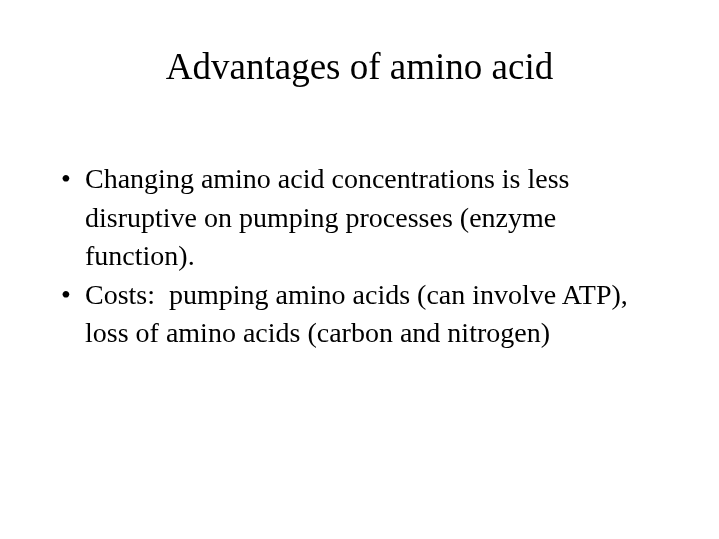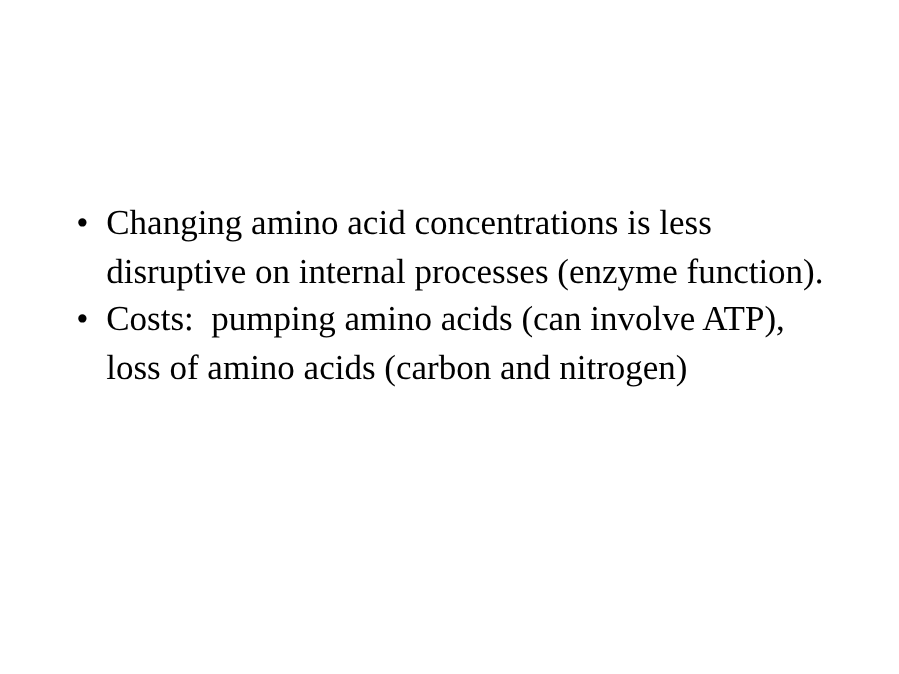--- a/index.html
+++ b/index.html
@@ -75,27 +75,28 @@
     display: block;
     white-space: pre-wrap;
   }
 </style>
 </head>
 <body>
 
 <div class="slide">
 
   <h1 class="slide-title">
+    <span class="title-line">Advantages of amino acid</span>
   </h1>
 
   <div class="slide-body">
 
     <div class="bullet-item">
       <span class="bullet-marker">•</span>
-      <span class="bullet-text">Changing amino acid concentrations is less disruptive on internal processes (enzyme function).</span>
+      <span class="bullet-text">Changing amino acid concentrations is less disruptive on pumping processes (enzyme function).</span>
     </div>
 
     <div class="bullet-item">
       <span class="bullet-marker">•</span>
       <span class="bullet-text">Costs:  pumping amino acids (can involve ATP), loss of amino acids (carbon and nitrogen)</span>
     </div>
 
   </div>
 
 </div>

